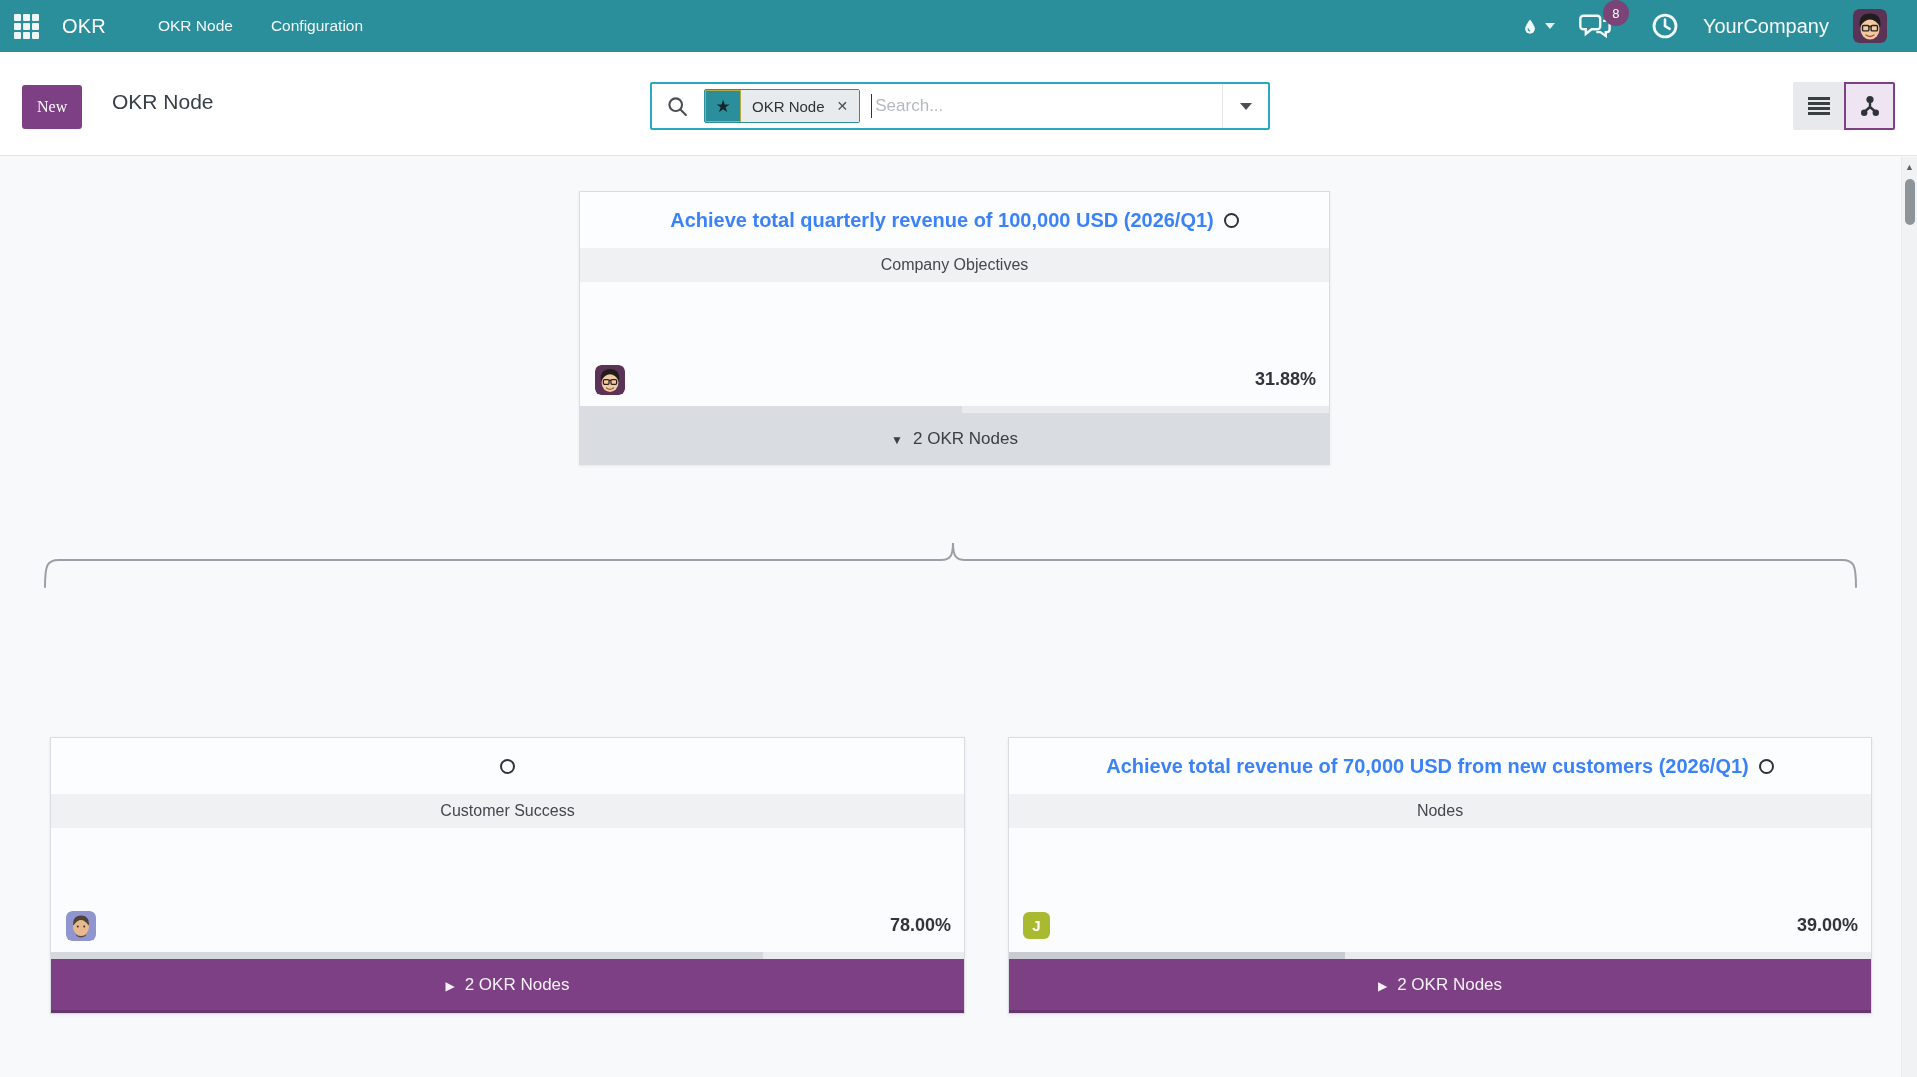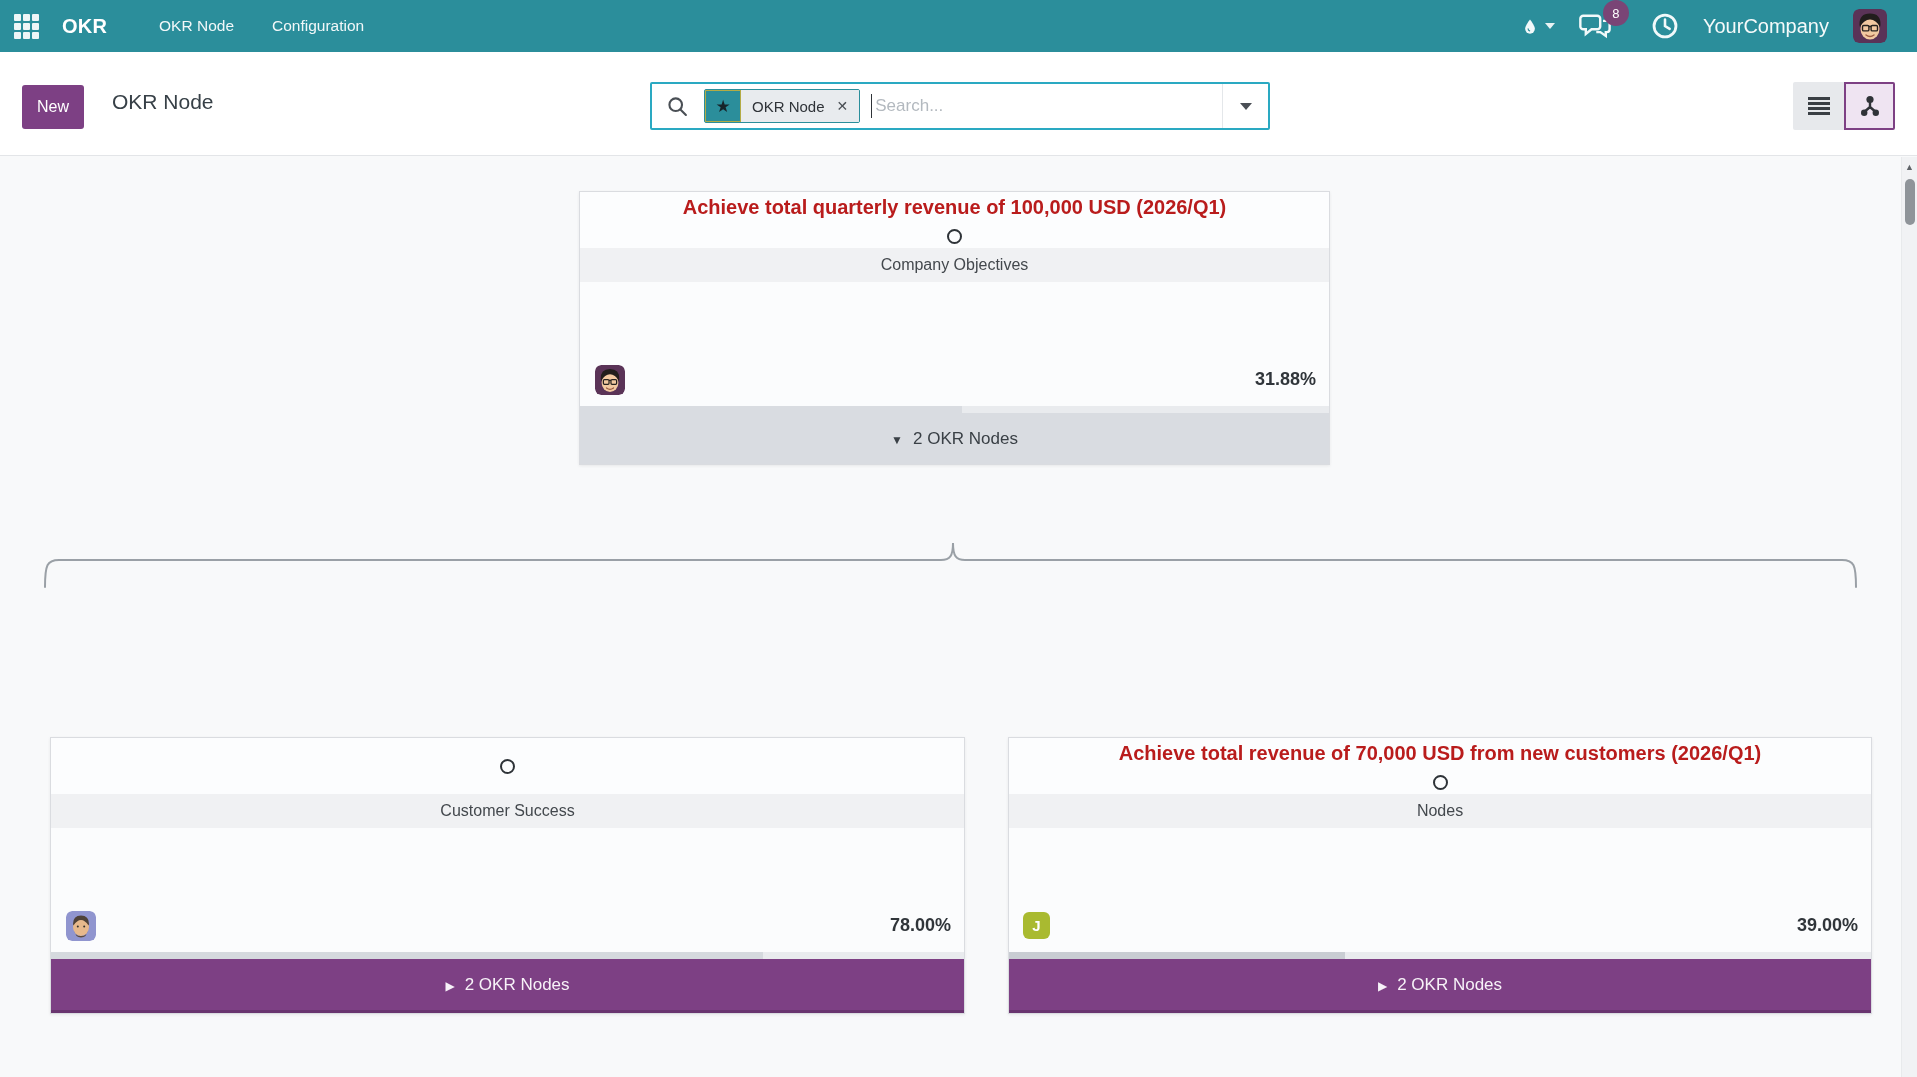--- a/index.html
+++ b/index.html
@@ -8,38 +8,38 @@
           font-family:"Liberation Sans",sans-serif;background:#f8f9fa;}
 
   
   .topbar{position:absolute;left:0;top:0;width:100%;height:52px;background:#2b8e9b;
           display:flex;align-items:center;justify-content:space-between;color:#fff;}
   .nav-left{display:flex;align-items:center;height:100%;}
   .apps-btn{width:52px;height:52px;display:flex;align-items:center;justify-content:center;
             background:transparent;border:none;cursor:pointer;}
   .grid-icon{display:grid;grid-template-columns:repeat(3,7px);grid-template-rows:repeat(3,7px);gap:2px;}
   .grid-icon span{background:#eef6f7;border-radius:1px;}
-  .brand{font-size:20px;font-weight:700;margin:0 14px 0 10px;letter-spacing:.2px;cursor:pointer;}
+  .brand{font-size:20px;font-weight:400;margin:0 14px 0 10px;letter-spacing:.2px;cursor:pointer;}
   .menu-item{font-size:15.5px;color:#f2f8f9;margin-left:38px;cursor:pointer;}
   .nav-right{display:flex;align-items:center;gap:24px;padding-right:30px;}
   .nav-icon-btn{display:flex;align-items:center;gap:6px;cursor:pointer;position:relative;}
   .caret-down-white{width:0;height:0;border-left:5px solid transparent;border-right:5px solid transparent;
                     border-top:6px solid #e9f3f4;display:inline-block;}
   .badge{position:absolute;top:-12px;right:-16px;width:26px;height:26px;border-radius:50%;
          background:#7a4576;color:#fff;font-size:13px;display:flex;align-items:center;justify-content:center;}
   .chat-wrap{margin-right:14px;}
   .company{font-size:20px;color:#f5fafa;cursor:pointer;}
   .avatar-top{width:34px;height:34px;border-radius:6px;overflow:hidden;cursor:pointer;}
 
   
   .control-panel{position:absolute;left:0;top:52px;width:100%;height:104px;background:#fff;
                  border-bottom:1px solid #e3e5e8;}
   .btn-new{position:absolute;left:22px;top:33px;height:44px;padding:0 15px;background:#7d4084;
            color:#fff;font-size:16px;border:none;border-radius:3px;cursor:pointer;
-           font-family:Liberation Sans, sans-serif;}
+           font-family:Liberation Serif, serif;}
   .breadcrumb{position:absolute;left:112px;top:38px;font-size:21px;color:#374047;font-weight:400;margin:0;}
 
   .searchbar{position:absolute;left:650px;top:30px;width:620px;height:48px;background:#fff;
              border:2px solid #2aa9c2;border-radius:2px;display:flex;align-items:center;}
   .mag{margin-left:15px;flex:none;}
   .facet{display:flex;align-items:stretch;height:34px;margin-left:16px;border:1px solid #2b8e9b;
          border-radius:2px;overflow:hidden;cursor:pointer;}
   .facet-star{width:36px;background:#2b8e9b;display:flex;align-items:center;justify-content:center;
               color:#17242a;font-size:17px;border:1px solid #b3ab45;}
   .facet-value{background:#e8ebee;display:flex;align-items:center;gap:12px;padding:0 11px;
@@ -59,21 +59,21 @@
           border:none;cursor:pointer;}
   .vs-list{background:#e7e9ec;border-radius:2px 0 0 2px;}
   .vs-hier{background:#efe4f2;border:2px solid #7d4084;border-radius:0 2px 2px 0;}
 
   
   .content-bg{position:absolute;left:0;top:157px;right:0;bottom:0;background:#f8f9fa;}
 
   .card{position:absolute;background:#fcfdfe;border:1px solid #dadce0;
         box-shadow:0 1px 3px rgba(0,0,0,.07);cursor:pointer;}
   .card-title{height:56px;display:flex;align-items:center;justify-content:center;gap:10px;
-              font-size:20px;font-weight:700;color:#b91c1c;padding:0 14px;white-space:nowrap;flex-direction:column;}
+              font-size:20px;font-weight:700;color:#3b82f6;padding:0 14px;white-space:nowrap;}
   .circle-icon{width:15px;height:15px;border:2.5px solid #2e3338;border-radius:50%;flex:none;}
   .card-team{height:34px;background:#f0f1f3;display:flex;align-items:center;justify-content:center;
              font-size:16px;color:#43484d;}
   .card-body{height:124px;position:relative;background:#fbfcfd;}
   .card-avatar{position:absolute;left:15px;bottom:11px;width:30px;height:30px;border-radius:6px;
                overflow:hidden;cursor:pointer;}
   .avatar-initial{position:absolute;left:14px;bottom:13px;width:27px;height:27px;border-radius:6px;
                   background:#a9ba30;color:#fff;font-size:15px;font-weight:700;
                   display:flex;align-items:center;justify-content:center;cursor:pointer;}
   .card-pct{position:absolute;right:13px;bottom:16px;font-size:18px;font-weight:700;color:#30353a;}

